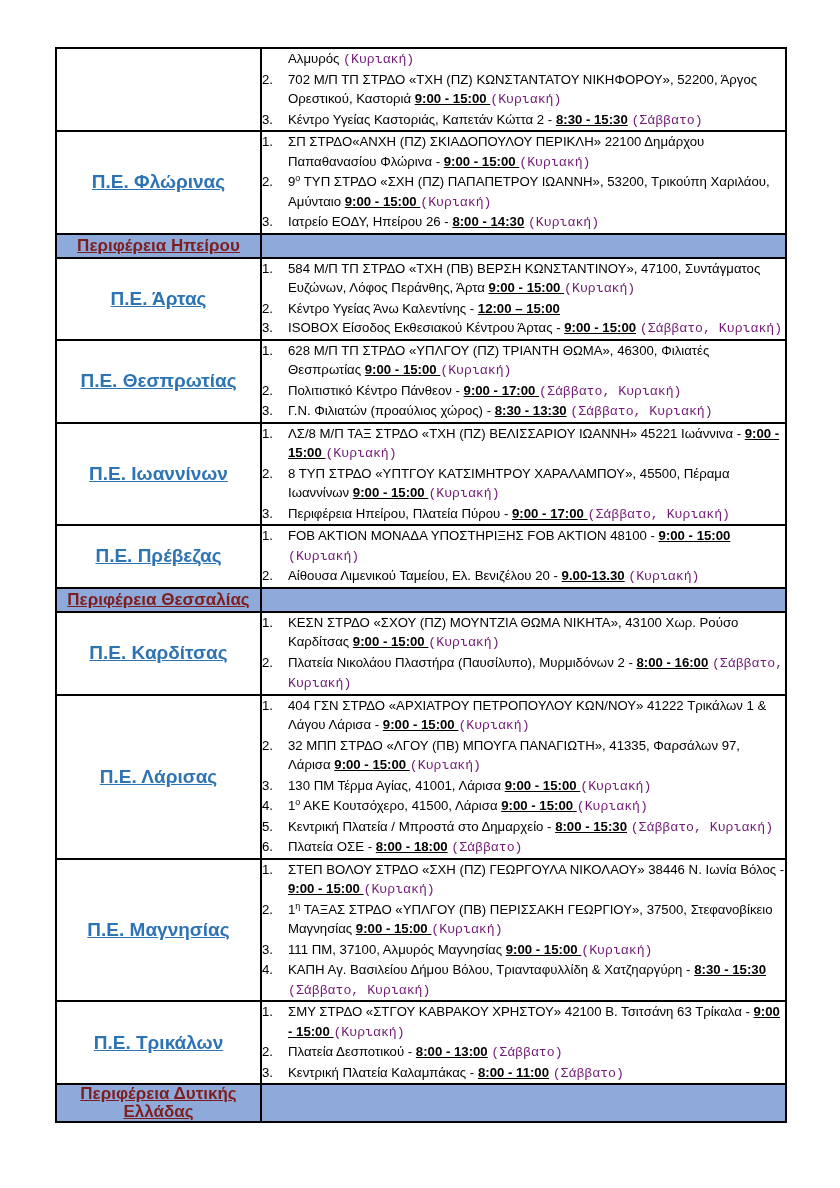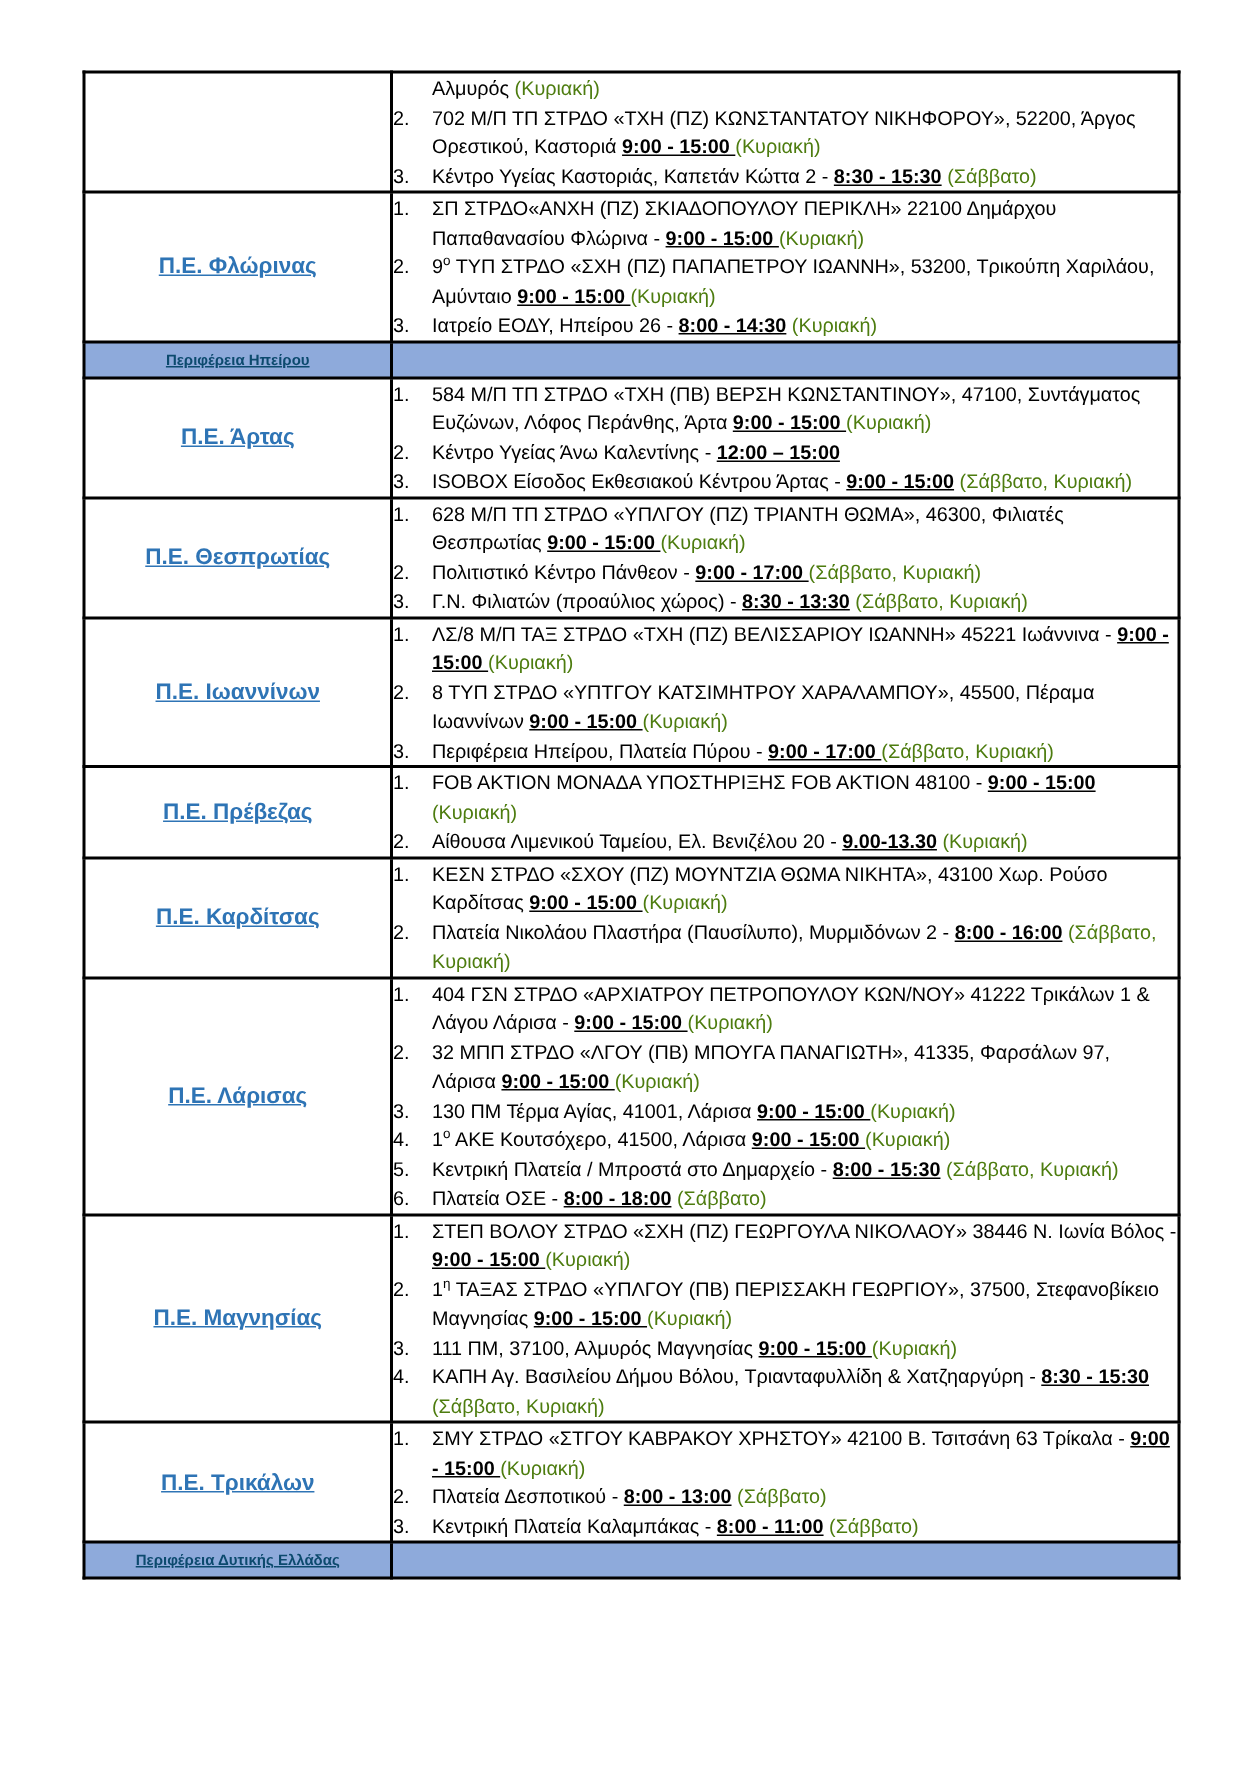--- a/index.html
+++ b/index.html
@@ -22,35 +22,35 @@
     vertical-align:middle;
   }
   .label-cell{
     text-align:center;
     padding:2px 4px;
   }
   .unit-label{
     color:#2E74B5;
     font-weight:bold;
     text-decoration:underline;
-    font-size:15px;
+    font-size:19px;
     line-height:19px;
     cursor:pointer;
   }
   tr.region-row td{
     background:#8EAADB;
     border-top-width:2.5px;
     border-bottom-width:2.5px;
     height:22px;
   }
   .region-label{
-    color:#0c4a6e;
+    color:#7f1d1d;
     font-weight:bold;
     text-decoration:underline;
-    font-size:10px;
+    font-size:17px;
     line-height:18px;
     cursor:pointer;
   }
   .content-cell{
     vertical-align:top;
     padding:2px 6px 3px 13px;
   }
   .item{
     display:flex;
     font-size:13.2px;
@@ -59,21 +59,21 @@
   }
   .num{
     flex:none;
     width:26px;
   }
   .txt{flex:1;}
   .seg-t{
     font-weight:bold;
     text-decoration:underline;
   }
-  .seg-r{color:#4d7c0f;}
+  .seg-r{color:#701a75;font-family:Liberation Mono, monospace;}
   .seg-s{
     font-size:9px;
     vertical-align:super;
     line-height:0;
   }
 </style>
 </head>
 <body>
 
 <div class="page">
@@ -178,20 +178,24 @@
             <div class="item">
               <span class="num">1.</span>
               <span class="txt"><span class="seg-p">FOB AKTION ΜΟΝΑΔΑ ΥΠΟΣΤΗΡΙΞΗΣ FOB AKTION 48100 - </span><span class="seg-t">9:00 - 15:00</span><span class="seg-p"> </span><span class="seg-r">(Κυριακή)</span></span>
             </div>
             <div class="item">
               <span class="num">2.</span>
               <span class="txt"><span class="seg-p">Αίθουσα Λιμενικού Ταμείου, Ελ. Βενιζέλου 20 - </span><span class="seg-t">9.00-13.30</span><span class="seg-p"> </span><span class="seg-r">(Κυριακή)</span></span>
             </div>
           </td>
         </tr>
+        <tr class="region-row">
+          <td class="label-cell"><span class="region-label">Περιφέρεια Θεσσαλίας</span></td>
+          <td class="content-cell"></td>
+        </tr>
         <tr>
           <td class="label-cell"><span class="unit-label">Π.Ε. Καρδίτσας</span></td>
           <td class="content-cell">
             <div class="item">
               <span class="num">1.</span>
               <span class="txt"><span class="seg-p">ΚΕΣΝ ΣΤΡΔΟ «ΣΧΟΥ (ΠΖ) ΜΟΥΝΤΖΙΑ ΘΩΜΑ ΝΙΚΗΤΑ», 43100 Χωρ. Ρούσο Καρδίτσας </span><span class="seg-t">9:00 - 15:00 </span><span class="seg-r">(Κυριακή)</span></span>
             </div>
             <div class="item">
               <span class="num">2.</span>
               <span class="txt"><span class="seg-p">Πλατεία Νικολάου Πλαστήρα (Παυσίλυπο), Μυρμιδόνων 2 - </span><span class="seg-t">8:00 - 16:00</span><span class="seg-p"> </span><span class="seg-r">(Σάββατο, Κυριακή)</span></span>

